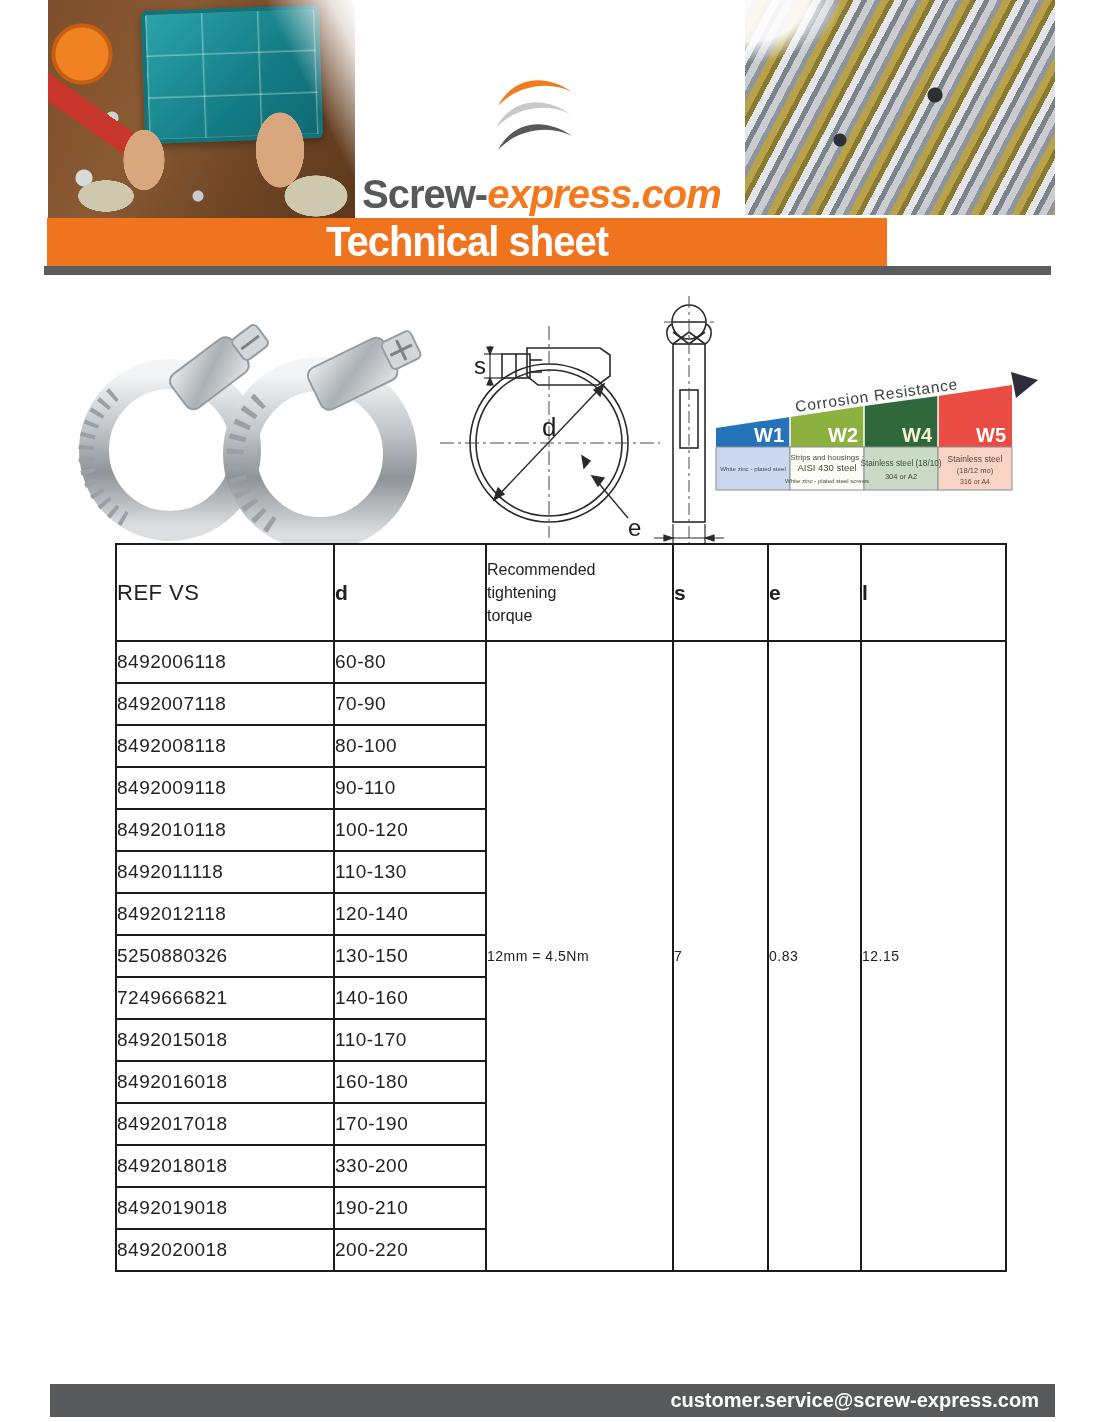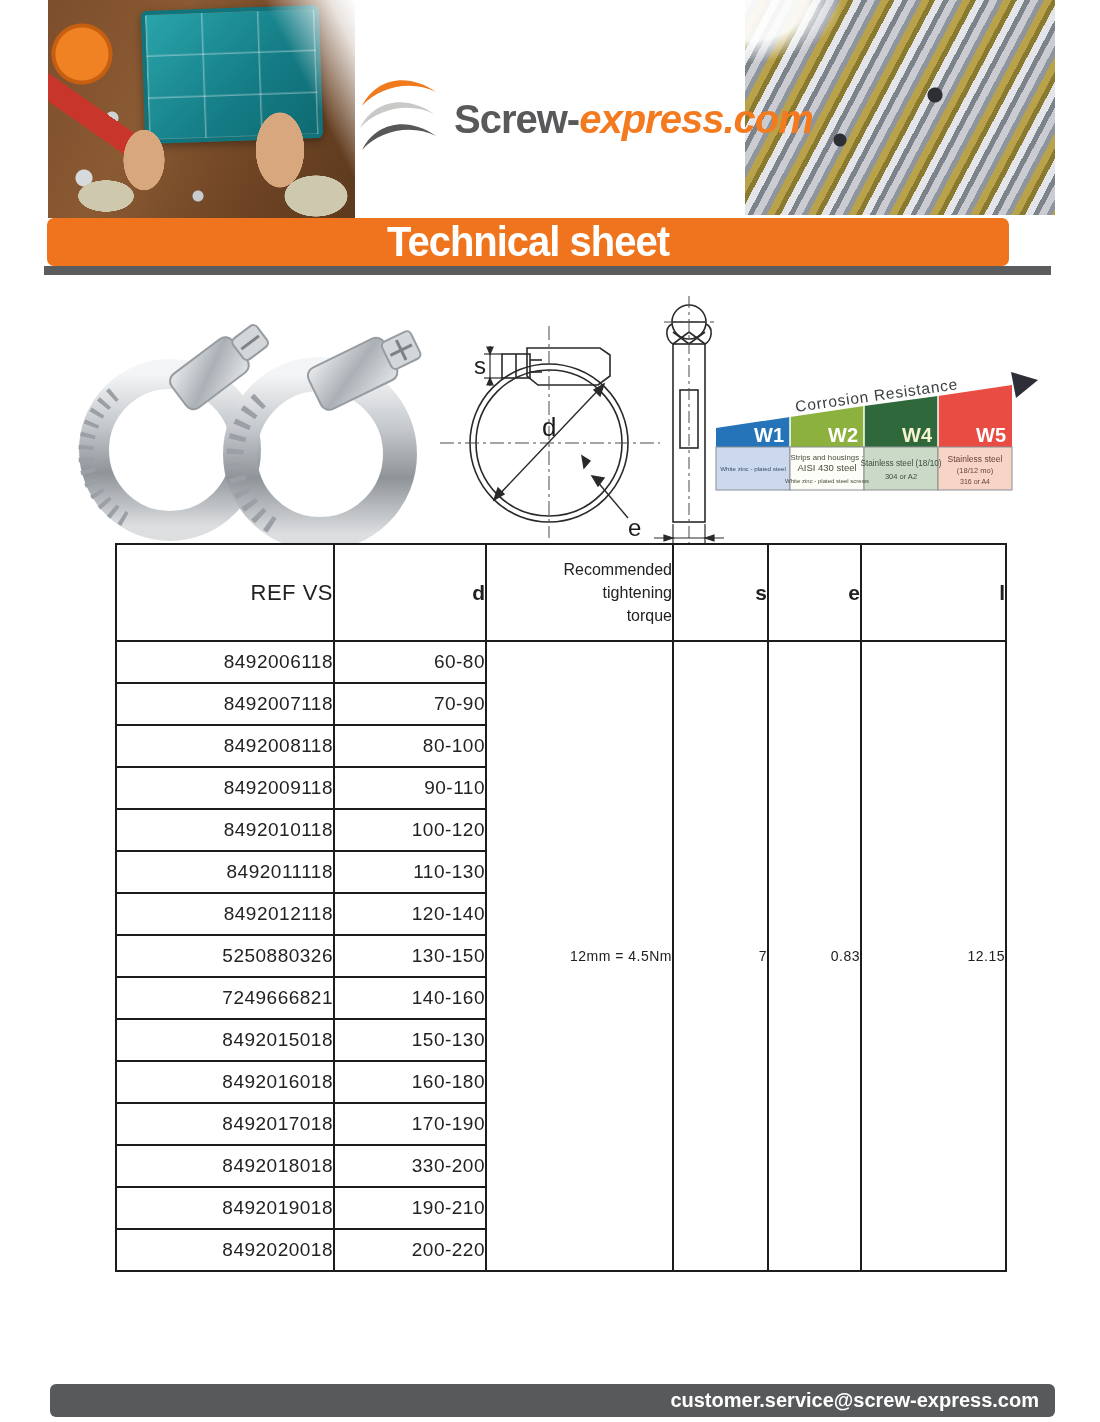--- a/index.html
+++ b/index.html
@@ -38,53 +38,53 @@
     background:
       radial-gradient(circle 11px at 190px 95px, #2d2f33 0 7px, rgba(0,0,0,0) 8px),
       radial-gradient(circle 10px at 95px 140px, #2d2f33 0 6px, rgba(0,0,0,0) 7px),
       radial-gradient(ellipse 140px 90px at 0% 0%, rgba(255,255,255,.92) 0 45%, rgba(255,255,255,0) 70%),
       repeating-linear-gradient(118deg, #caccd1 0 7px, #8f959c 7px 12px, #b9a24a 12px 19px, #8a7a30 19px 24px, #e3e5e8 24px 31px, #7c838b 31px 36px),
       repeating-linear-gradient(28deg, rgba(60,64,70,.55) 0 3px, rgba(0,0,0,0) 3px 17px);
     background-blend-mode:normal;
   }
 
   
-  .logo { position:absolute; left:356px; top:66px; display:flex; align-items:center; }
+  .logo { position:absolute; left:356px; top:66px; display:flex; align-items:center;flex-direction:column; }
   .logo-text { font-size:40px; font-weight:bold; letter-spacing:-1px; margin-left:6px; margin-top:14px; }
   .logo-prefix { color:#58595b; }
   .logo-suffix { color:#f47a20; font-style:italic; }
 
   
-  .banner { position:absolute; left:47px; top:218px; width:962px; height:48px;
-    background:#f0731d; color:#fff; text-align:center;border-radius:7px; }
+  .banner { position:absolute; left:47px; top:218px; width:840px; height:48px;
+    background:#f0731d; color:#fff; text-align:center; }
   .banner-title { font-size:40px; font-weight:bold; line-height:46px; letter-spacing:-1px;
     display:inline-block; transform:scaleY(1.08); }
   .banner-shadow { position:absolute; left:44px; top:266px; width:1007px; height:9px; background:#5b5c5e; }
 
   
   .clamps { position:absolute; left:62px; top:292px; }
   .diagram-front { position:absolute; left:432px; top:288px; }
   .diagram-side { position:absolute; left:646px; top:292px; }
   .corrosion { position:absolute; left:708px; top:352px; }
   .dim-label { font-family:"Liberation Sans", sans-serif; fill:#1c1c1c; }
 
   
   .spec-table { position:absolute; left:115px; top:543px; border-collapse:collapse; table-layout:fixed; }
-  .spec-table th, .spec-table td { border:2px solid #1c1c1c; text-align:right; vertical-align:middle;
+  .spec-table th, .spec-table td { border:2px solid #1c1c1c; text-align:left; vertical-align:middle;
     color:#222; background:#fff; }
   .spec-table thead th { height:97px; font-weight:normal; }
   .th-ref { font-size:22px; letter-spacing:.5px; }
   .th-sym { font-size:21px; font-weight:bold !important; }
   .th-torque { font-size:16px; line-height:1.45; }
   .spec-table tbody td { height:42px; font-size:19px; letter-spacing:.5px;margin-top:11px; }
   .spec-table td.merged { font-size:14px; }
 
   
   .footer-bar { position:absolute; left:50px; top:1384px; width:1005px; height:33px; background:#58595b;
-    color:#fff; font-size:20px; font-weight:bold; text-align:right; line-height:33px; padding-right:16px;border-radius:6px; }
+    color:#fff; font-size:20px; font-weight:bold; text-align:right; line-height:33px; padding-right:16px; }
 </style>
 </head>
 <body>
 
 <div class="page">
 
   <div class="photo-left"></div>
   <div class="photo-right"></div>
 
   <div class="logo">
@@ -285,21 +285,21 @@
         <tr>
           <td>5250880326</td>
           <td>130-150</td>
         </tr>
         <tr>
           <td>7249666821</td>
           <td>140-160</td>
         </tr>
         <tr>
           <td>8492015018</td>
-          <td>150-130</td>
+          <td>110-170</td>
         </tr>
         <tr>
           <td>8492016018</td>
           <td>160-180</td>
         </tr>
         <tr>
           <td>8492017018</td>
           <td>170-190</td>
         </tr>
         <tr>

